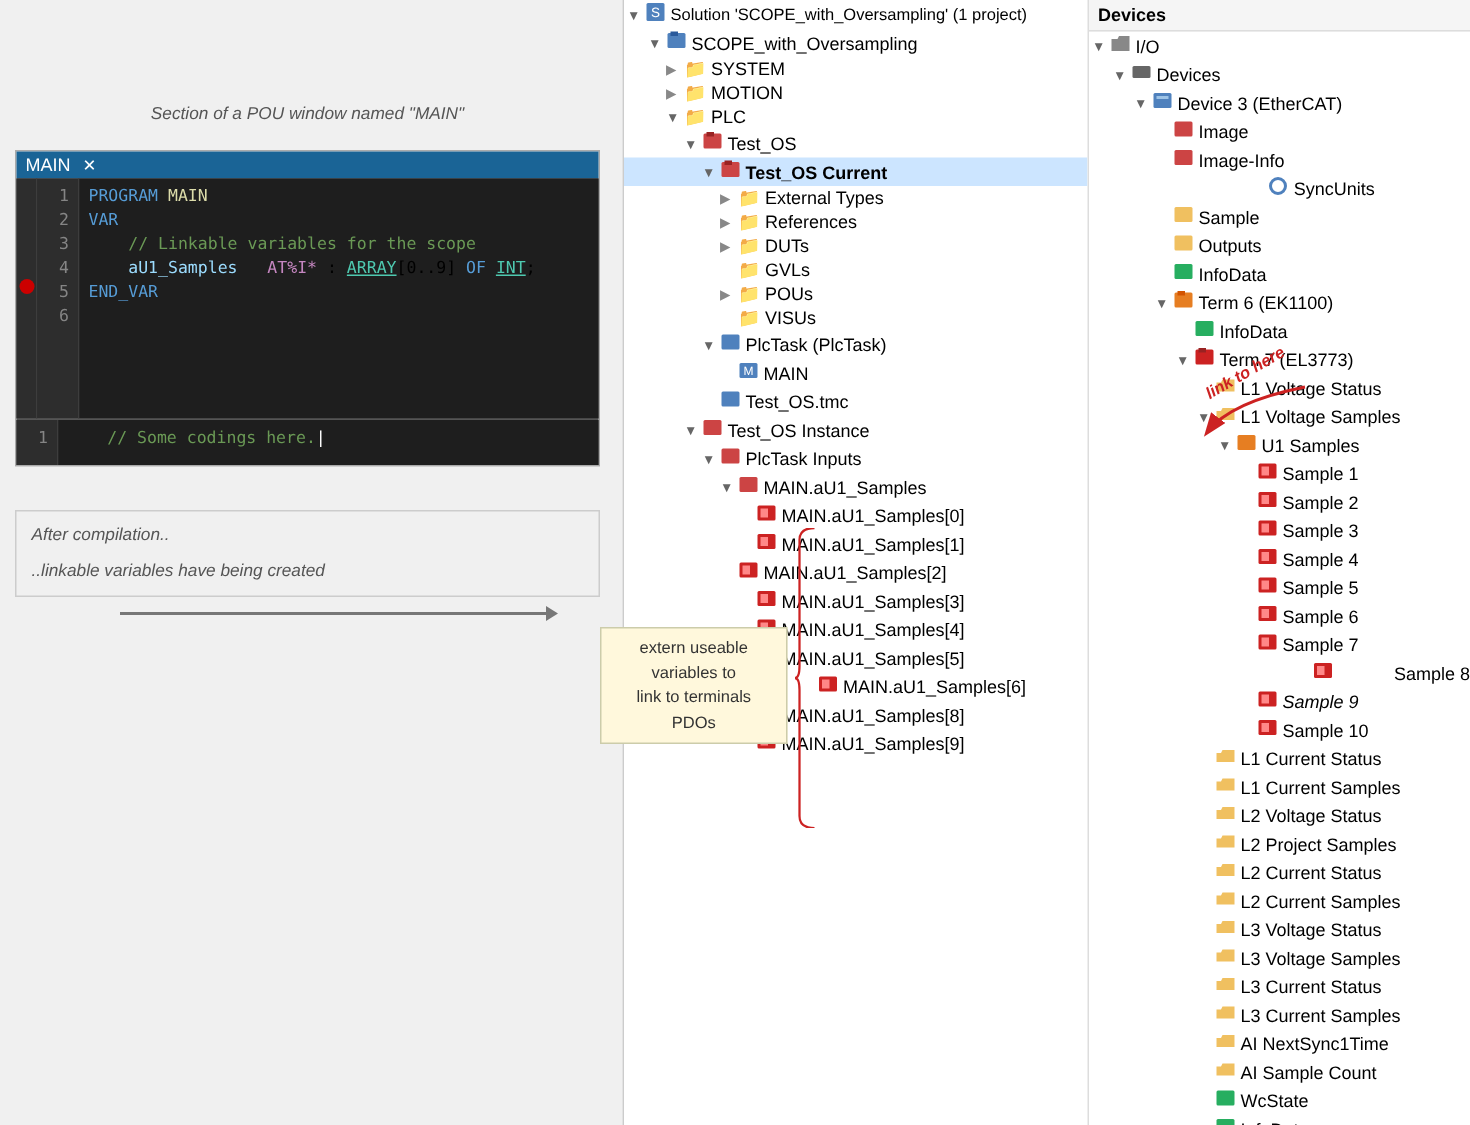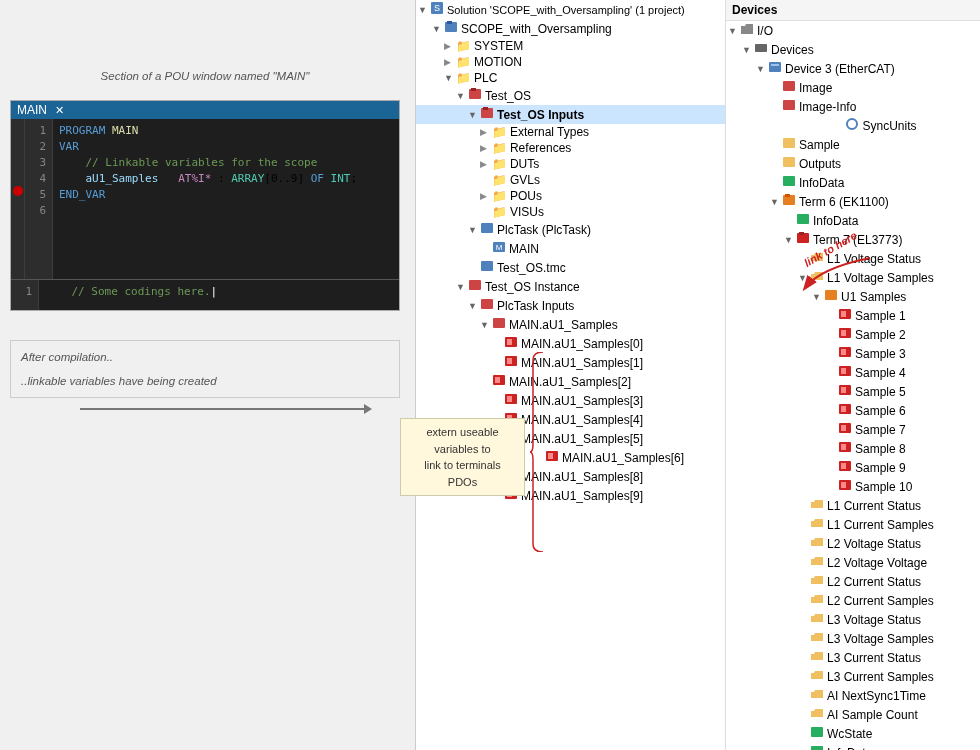--- a/index.html
+++ b/index.html
@@ -99,21 +99,21 @@
       line-height: 16px;
       flex: 1;
     }
 
     .code-line {
       white-space: pre;
     }
 
     .kw { color: #569cd6; }
     .comment { color: #6a9955; }
-    .type { color: #4ec9b0; }
+    .type { color: #4ec9b0; text-decoration: underline; }
     .var { color: #9cdcfe; }
 
     .divider-line {
       height: 1px;
       background: #555;
       margin: 0;
     }
 
     .code-area2 {
       display: flex;
@@ -283,21 +283,21 @@
       </div>
 
       <div class="tree-item selected" style="padding-left:52px;">
         <span style="font-size:9px; color:#666; width:12px;">▼</span>
         <span style="margin-right:3px;">
           <svg width="14" height="14" viewBox="0 0 14 14">
               <rect x="1" y="2" width="12" height="10" fill="#cc4444" rx="1"></rect>
               <rect x="3" y="1" width="5" height="3" fill="#992222"></rect>
             </svg>
         </span>
-        <span style="font-weight:bold;">Test_OS Inputs</span>
+        <span style="font-weight:bold;">Test_OS Current</span>
       </div>
 
       <div class="tree-item" style="padding-left:64px;">
         <span style="font-size:9px; color:#888; width:12px;">▶</span>
         <span style="margin-right:3px;">📁</span>
         <span>External Types</span>
       </div>
 
       <div class="tree-item" style="padding-left:64px;">
         <span style="font-size:9px; color:#888; width:12px;">▶</span>
@@ -649,42 +649,42 @@
     <span>Sample 6</span>
   </div>
           <div class="tree-item" style="padding-left: 100px;">
     <span style="width:12px; flex-shrink:0; display:inline-block;"></span>
     <span style="margin-right:3px; flex-shrink:0;"><svg width="14" height="14" viewBox="0 0 14 14">
                 <rect x="1" y="2" width="12" height="10" fill="#cc2222" rx="1"></rect>
                 <rect x="3" y="4" width="5" height="6" fill="#ff8888"></rect>
               </svg></span>
     <span>Sample 7</span>
   </div>
+          <div class="tree-item" style="padding-left: 100px; justify-content: space-between;">
+    <span style="width:12px; flex-shrink:0; display:inline-block;"></span>
+    <span style="margin-right:3px; flex-shrink:0;"><svg width="14" height="14" viewBox="0 0 14 14">
+                <rect x="1" y="2" width="12" height="10" fill="#cc2222" rx="1"></rect>
+                <rect x="3" y="4" width="5" height="6" fill="#ff8888"></rect>
+              </svg></span>
+    <span>Sample 8</span>
+  </div>
+          <div class="tree-item" style="padding-left: 100px; font-style: italic;">
+    <span style="width:12px; flex-shrink:0; display:inline-block;"></span>
+    <span style="margin-right:3px; flex-shrink:0;"><svg width="14" height="14" viewBox="0 0 14 14">
+                <rect x="1" y="2" width="12" height="10" fill="#cc2222" rx="1"></rect>
+                <rect x="3" y="4" width="5" height="6" fill="#ff8888"></rect>
+              </svg></span>
+    <span>Sample 9</span>
+  </div>
           <div class="tree-item" style="padding-left: 100px;">
     <span style="width:12px; flex-shrink:0; display:inline-block;"></span>
     <span style="margin-right:3px; flex-shrink:0;"><svg width="14" height="14" viewBox="0 0 14 14">
                 <rect x="1" y="2" width="12" height="10" fill="#cc2222" rx="1"></rect>
                 <rect x="3" y="4" width="5" height="6" fill="#ff8888"></rect>
               </svg></span>
-    <span>Sample 8</span>
-  </div>
-          <div class="tree-item" style="padding-left: 100px;">
-    <span style="width:12px; flex-shrink:0; display:inline-block;"></span>
-    <span style="margin-right:3px; flex-shrink:0;"><svg width="14" height="14" viewBox="0 0 14 14">
-                <rect x="1" y="2" width="12" height="10" fill="#cc2222" rx="1"></rect>
-                <rect x="3" y="4" width="5" height="6" fill="#ff8888"></rect>
-              </svg></span>
-    <span>Sample 9</span>
-  </div>
-          <div class="tree-item" style="padding-left: 100px;">
-    <span style="width:12px; flex-shrink:0; display:inline-block;"></span>
-    <span style="margin-right:3px; flex-shrink:0;"><svg width="14" height="14" viewBox="0 0 14 14">
-                <rect x="1" y="2" width="12" height="10" fill="#cc2222" rx="1"></rect>
-                <rect x="3" y="4" width="5" height="6" fill="#ff8888"></rect>
-              </svg></span>
     <span>Sample 10</span>
   </div>
           <div class="tree-item" style="padding-left: 72px;">
     <span style="width:12px; flex-shrink:0; display:inline-block;"></span>
     <span style="margin-right:3px; flex-shrink:0;"><svg width="14" height="14" viewBox="0 0 14 14">
                 <polygon points="1,5 4,5 5,3 13,3 13,11 1,11" fill="#f0c060"></polygon>
               </svg></span>
     <span>L1 Current Status</span>
   </div>
           <div class="tree-item" style="padding-left: 72px;">
@@ -699,21 +699,21 @@
     <span style="margin-right:3px; flex-shrink:0;"><svg width="14" height="14" viewBox="0 0 14 14">
                 <polygon points="1,5 4,5 5,3 13,3 13,11 1,11" fill="#f0c060"></polygon>
               </svg></span>
     <span>L2 Voltage Status</span>
   </div>
           <div class="tree-item" style="padding-left: 72px;">
     <span style="width:12px; flex-shrink:0; display:inline-block;"></span>
     <span style="margin-right:3px; flex-shrink:0;"><svg width="14" height="14" viewBox="0 0 14 14">
                 <polygon points="1,5 4,5 5,3 13,3 13,11 1,11" fill="#f0c060"></polygon>
               </svg></span>
-    <span>L2 Voltage Voltage</span>
+    <span>L2 Project Samples</span>
   </div>
           <div class="tree-item" style="padding-left: 72px;">
     <span style="width:12px; flex-shrink:0; display:inline-block;"></span>
     <span style="margin-right:3px; flex-shrink:0;"><svg width="14" height="14" viewBox="0 0 14 14">
                 <polygon points="1,5 4,5 5,3 13,3 13,11 1,11" fill="#f0c060"></polygon>
               </svg></span>
     <span>L2 Current Status</span>
   </div>
           <div class="tree-item" style="padding-left: 72px;">
     <span style="width:12px; flex-shrink:0; display:inline-block;"></span>

